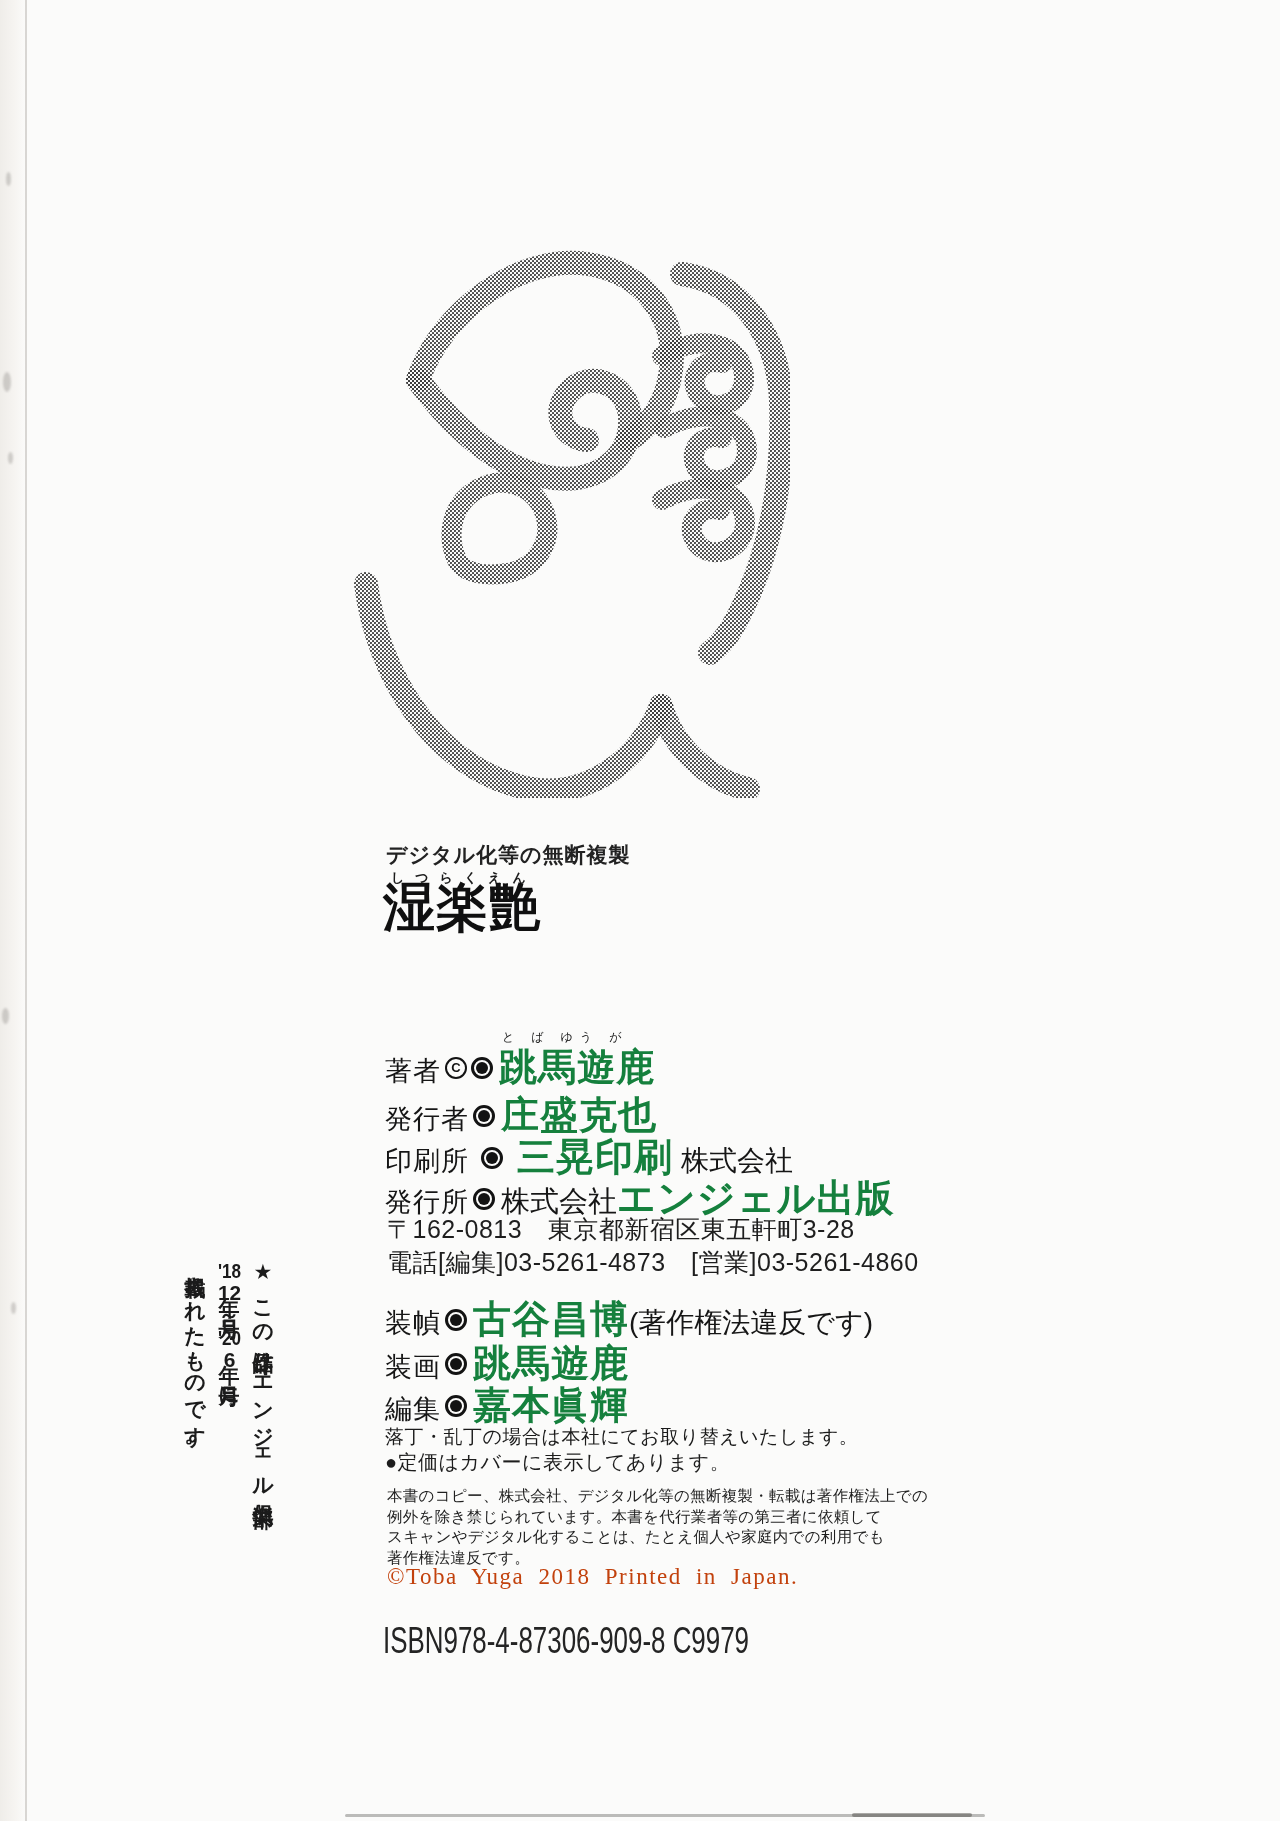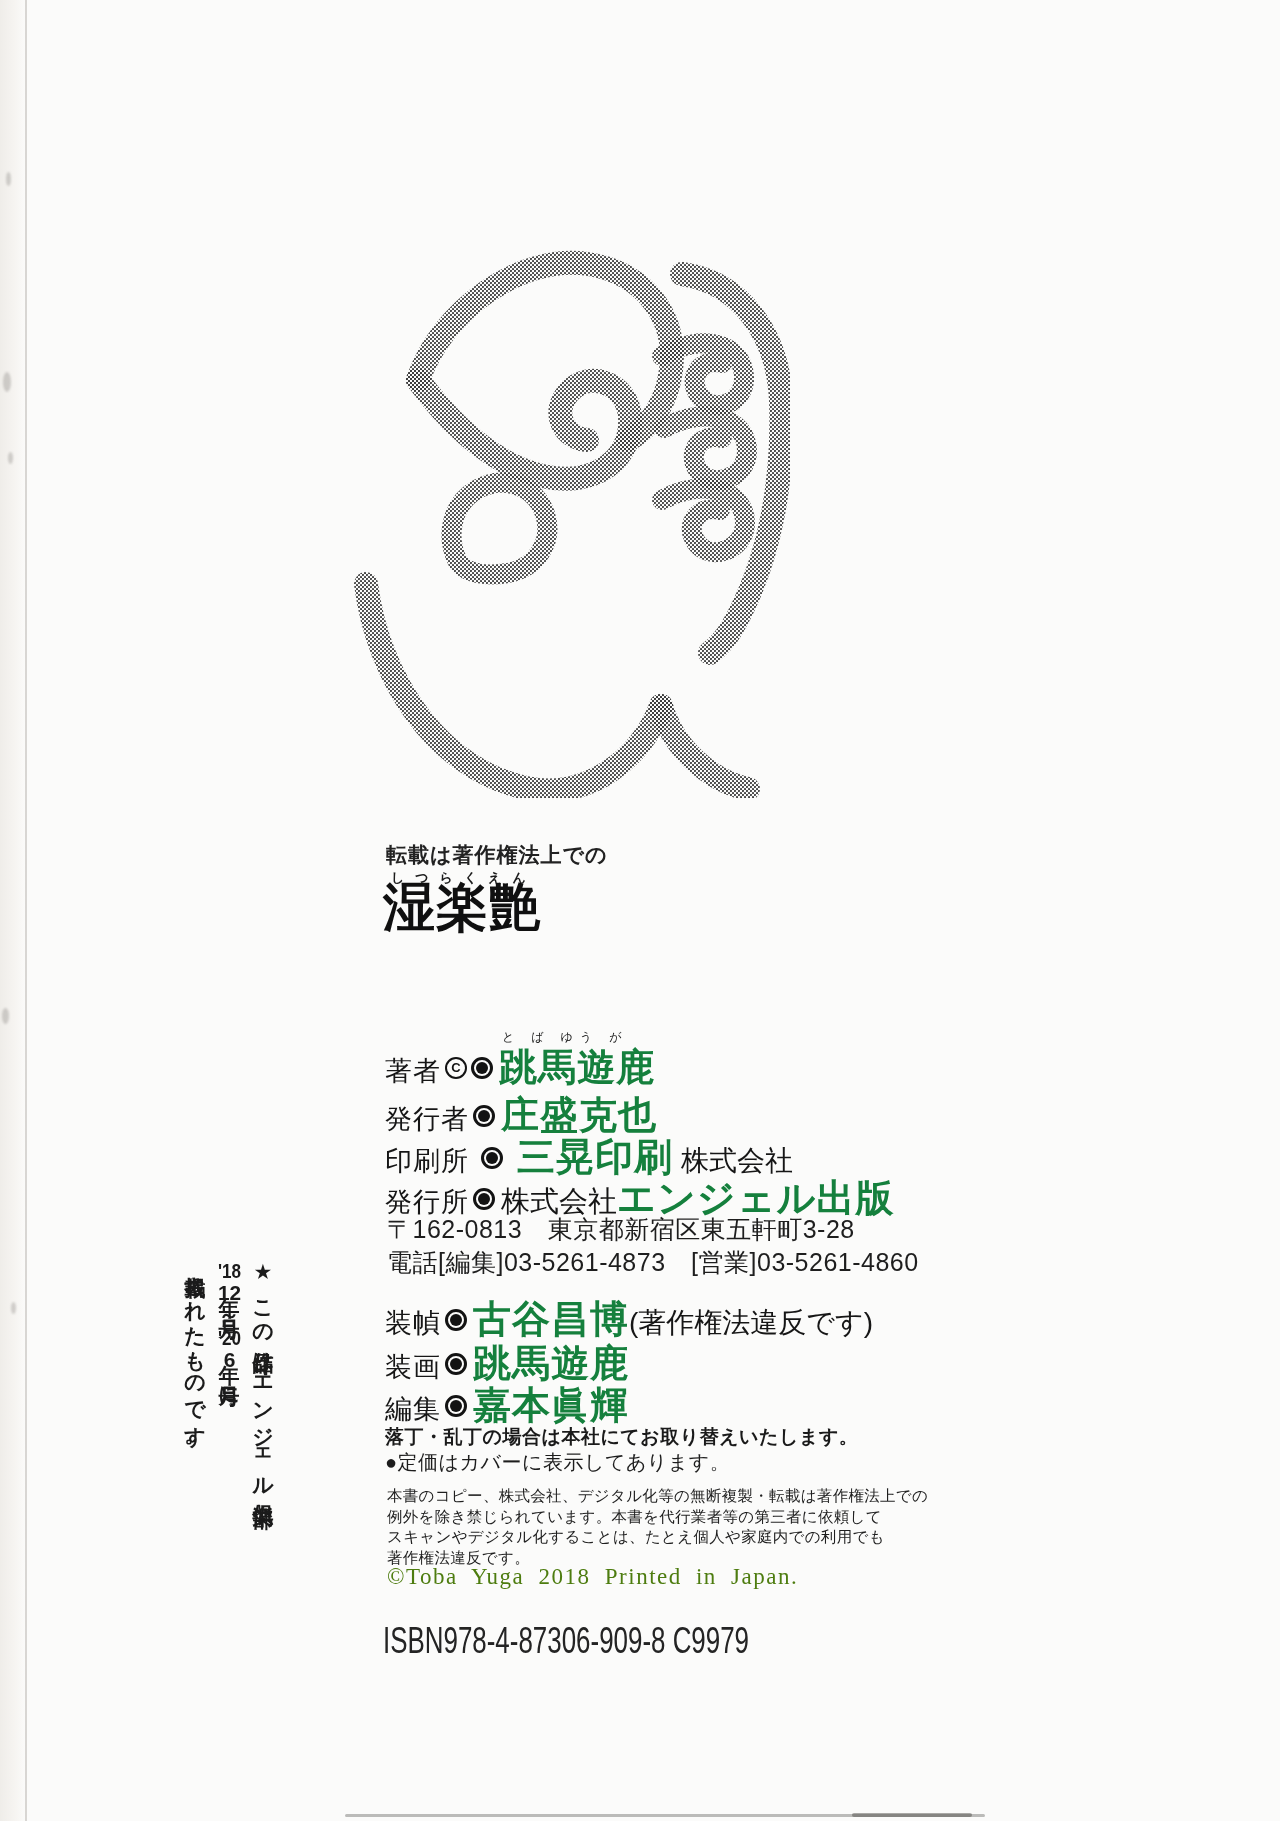--- a/index.html
+++ b/index.html
@@ -39,27 +39,27 @@
   .bullet::after{content:"";position:absolute;inset:2px;background:#131313;border-radius:50%;}
   .csym{display:inline-flex;align-items:center;justify-content:center;width:18px;height:18px;
     border:2px solid #131313;border-radius:50%;font-size:13px;font-weight:bold;
     align-self:center;margin-left:4px;flex:none;}
   .namewrap{position:relative;display:inline-block;}
   .furi{position:absolute;top:-13px;left:3px;font-size:12px;letter-spacing:7px;
     font-weight:normal;color:#1b1b1b;white-space:nowrap;font-family:Liberation Serif, serif;}
   .addr{position:absolute;left:387px;font-size:25px;color:#1e1e1e;letter-spacing:0.5px;white-space:nowrap;}
 
   
-  .notice1{position:absolute;left:385px;top:1424px;font-size:19px;font-weight:700;
+  .notice1{position:absolute;left:385px;top:1424px;font-size:19px;font-weight:400;
     font-family:"Liberation Serif","DejaVu Serif",serif;color:#1a1a1a;letter-spacing:0.5px;text-align:right;}
   .notice2{position:absolute;left:385px;top:1449px;font-size:20px;color:#1d1d1d;letter-spacing:0.5px;text-align:center;}
   .copyright{position:absolute;left:387px;top:1486px;font-size:15.5px;line-height:20.5px;
     font-family:"Liberation Serif","DejaVu Serif",serif;color:#1f1f1f;white-space:pre-line;letter-spacing:0.3px;}
   .creditline{position:absolute;left:387px;top:1564px;font-size:23px;
-    font-family:"Liberation Serif","DejaVu Serif",serif;color:#4d7c0f;letter-spacing:1.5px;word-spacing:7px;}
+    font-family:"Liberation Serif","DejaVu Serif",serif;color:#c2410c;letter-spacing:1.5px;word-spacing:7px;}
   .isbn{position:absolute;left:383px;top:1620px;font-size:36px;font-weight:500;color:#242424;
     transform:scaleX(0.72);transform-origin:left top;white-space:nowrap;}
 
   
   .side-note{position:absolute;left:178px;top:1260px;height:390px;
     writing-mode:vertical-rl;text-orientation:mixed;}
   .side-col{font-size:21px;font-weight:bold;line-height:34px;letter-spacing:1px;color:#1b1b1b;}
   .tcy{text-combine-upright:all;}
 </style>
 </head>
@@ -90,21 +90,21 @@
       <path d="M 128 324 C 116 300 120 268 146 252 C 174 236 206 248 215 276 C 224 304 206 330 178 335 C 158 338 138 337 128 324 Z" stroke-width="20"></path>
       <path d="M 332 118 C 372 94 412 106 414 138 C 416 166 382 177 369 157 C 357 139 371 120 392 125" stroke-width="20"></path>
       <path d="M 334 190 C 376 167 417 180 417 213 C 417 241 381 252 368 232 C 356 214 371 195 392 200" stroke-width="20"></path>
       <path d="M 332 262 C 374 239 415 252 415 285 C 415 313 379 324 366 304 C 354 286 369 267 390 272" stroke-width="20"></path>
       <path d="M 352 36 C 410 44 448 96 451 162 C 454 240 441 322 402 390 C 396 400 389 408 380 415"></path>
       <path d="M 36 346 C 48 440 106 530 196 550 C 257 563 312 520 331 468"></path>
       <path d="M 331 468 C 343 510 380 543 418 551"></path>
     </g>
   </svg>
 
-  <div class="series">転載は著作権法上での</div>
+  <div class="series">デジタル化等の無断複製</div>
   <div class="tfuri">しつらくえん</div>
   <div class="title">湿楽艶</div>
 
   <div class="row" style="top:1042px;">
     <span class="rlabel">著者</span>
     <span class="csym">
         <span>C</span>
       </span>
     <span class="bullet"></span>
     <span class="namewrap">

